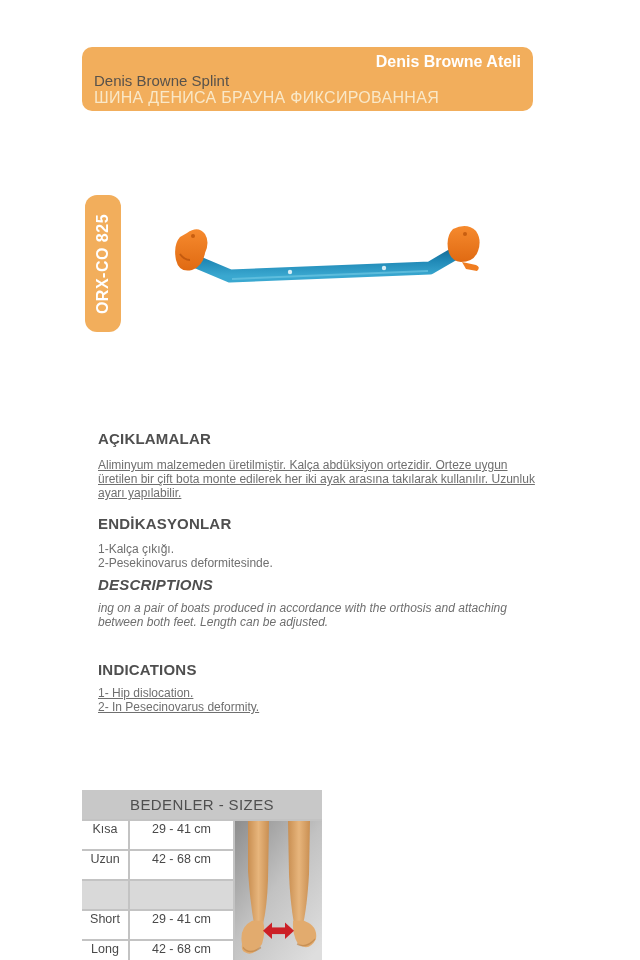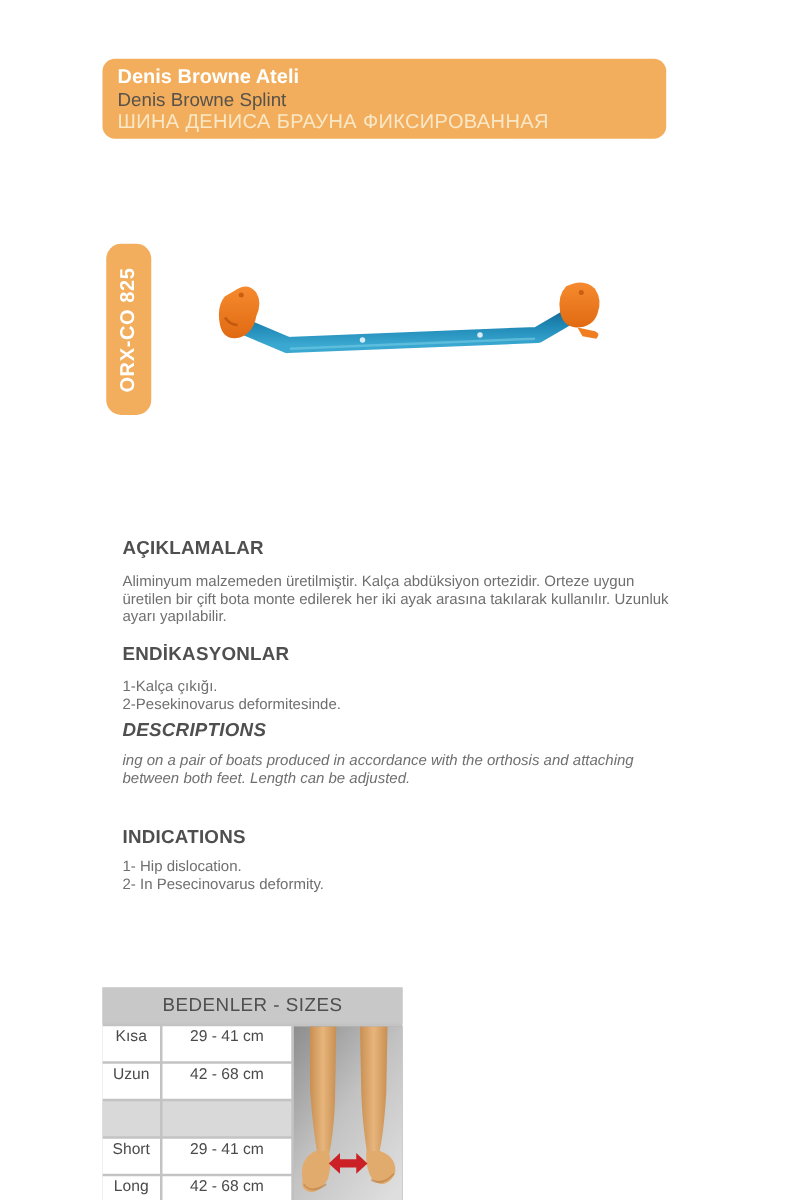--- a/index.html
+++ b/index.html
@@ -15,21 +15,21 @@
 
   
   .title-card {
     position: absolute;
     left: 82px; top: 47px;
     width: 451px; height: 64px;
     background: #F2AE5C;
     border-radius: 10px;
     padding: 6px 12px;
   }
-  .title-tr { color: #ffffff; font-weight: bold; font-size: 16px; line-height: 18px; }
+  .title-tr { color: #ffffff; font-weight: bold; font-size: 16px; line-height: 18px; text-align: right; }
   .title-en { color: #58524B; font-size: 15px; line-height: 19px; }
   .title-ru { color: #F9E8C8; font-size: 16px; line-height: 15px; letter-spacing: 0.3px; }
 
   
   .code-tag {
     position: absolute;
     left: 85px; top: 195px;
     width: 36px; height: 137px;
     background: #F2AE5C;
     border-radius: 12px;
@@ -50,24 +50,24 @@
     position: absolute;
     left: 168px; top: 220px;
     width: 322px; height: 80px;
   }
 
   
   .section { position: absolute; left: 98px; width: 475px; }
   .sec-heading { color: #4F4F4F; font-weight: bold; font-size: 15px; line-height: 18px; letter-spacing: 0.2px; }
   .sec-lines { color: #6F6F6F; font-size: 12px; line-height: 14px; }
   .sec-lines div { white-space: nowrap; }
-  #section-0 { top: 430px; } #section-0 .sec-lines { margin-top: 10px; }
+  #section-0 { top: 430px; } #section-0 .sec-lines { margin-top: 10px; text-decoration: underline; }
   #section-1 { top: 515px; } #section-1 .sec-lines { margin-top: 9px; }
   #section-2 { top: 576px; font-style: italic; } #section-2 .sec-lines { margin-top: 7px; }
-  #section-3 { top: 661px; } #section-3 .sec-lines { margin-top: 7px; }
+  #section-3 { top: 661px; } #section-3 .sec-lines { margin-top: 7px; text-decoration: underline; }
 
   
   .size-table {
     position: absolute;
     left: 82px; top: 790px;
     width: 240px;
     background: #C3C3C3;
     display: grid;
     grid-template-columns: 46px 103px 87px;
     gap: 2px;

